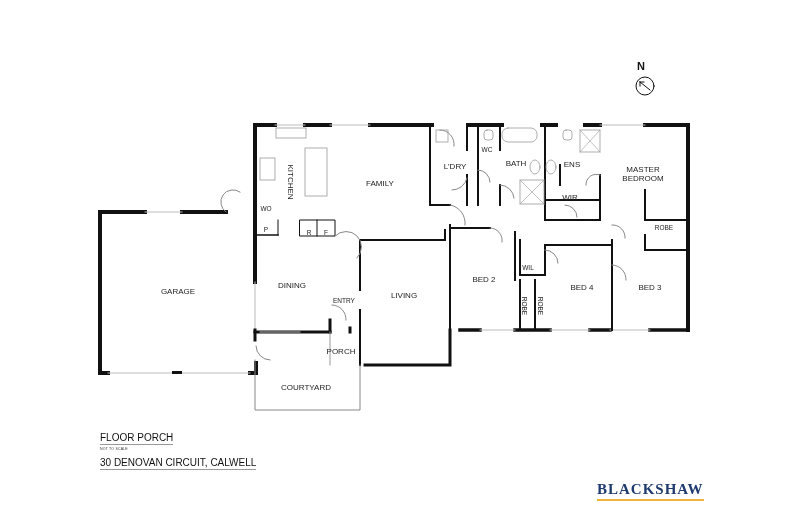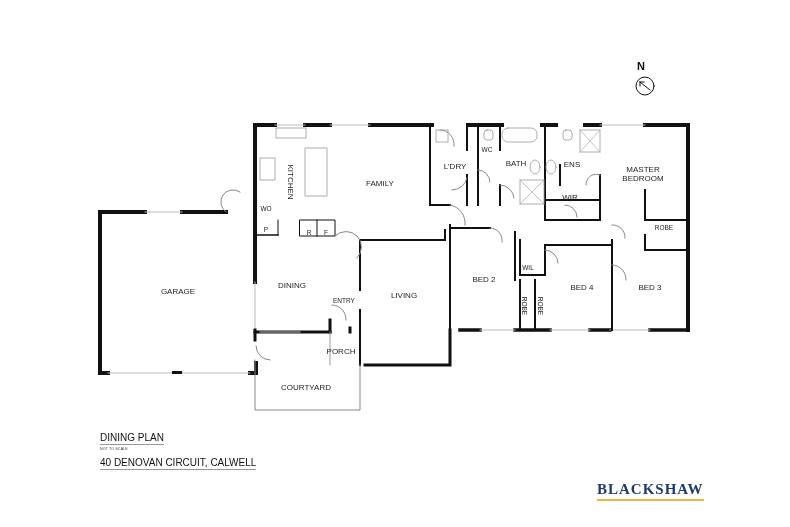--- a/index.html
+++ b/index.html
@@ -108,16 +108,16 @@
   <text class="lbl" x="306" y="388">COURTYARD</text>
   <text class="lbl" x="484" y="280">BED 2</text>
   <text class="lbl" x="582" y="288">BED 4</text>
   <text class="lbl" x="650" y="288">BED 3</text>
   <text class="lbl lbl-s" x="528" y="268">WIL</text>
   <text class="lbl lbl-s" x="524" y="306" transform="rotate(90 524 306)">ROBE</text>
   <text class="lbl lbl-s" x="540" y="306" transform="rotate(90 540 306)">ROBE</text>
 </svg>
 
 <div class="north">N</div>
-<div class="title">DINING PLAN</div>
+<div class="title">FLOOR PORCH</div>
 <div class="sub">NOT TO SCALE</div>
-<div class="addr">40 DENOVAN CIRCUIT, CALWELL</div>
+<div class="addr">30 DENOVAN CIRCUIT, CALWELL</div>
 <div class="brand">BLACKSHAW</div>
 
 </body></html>

